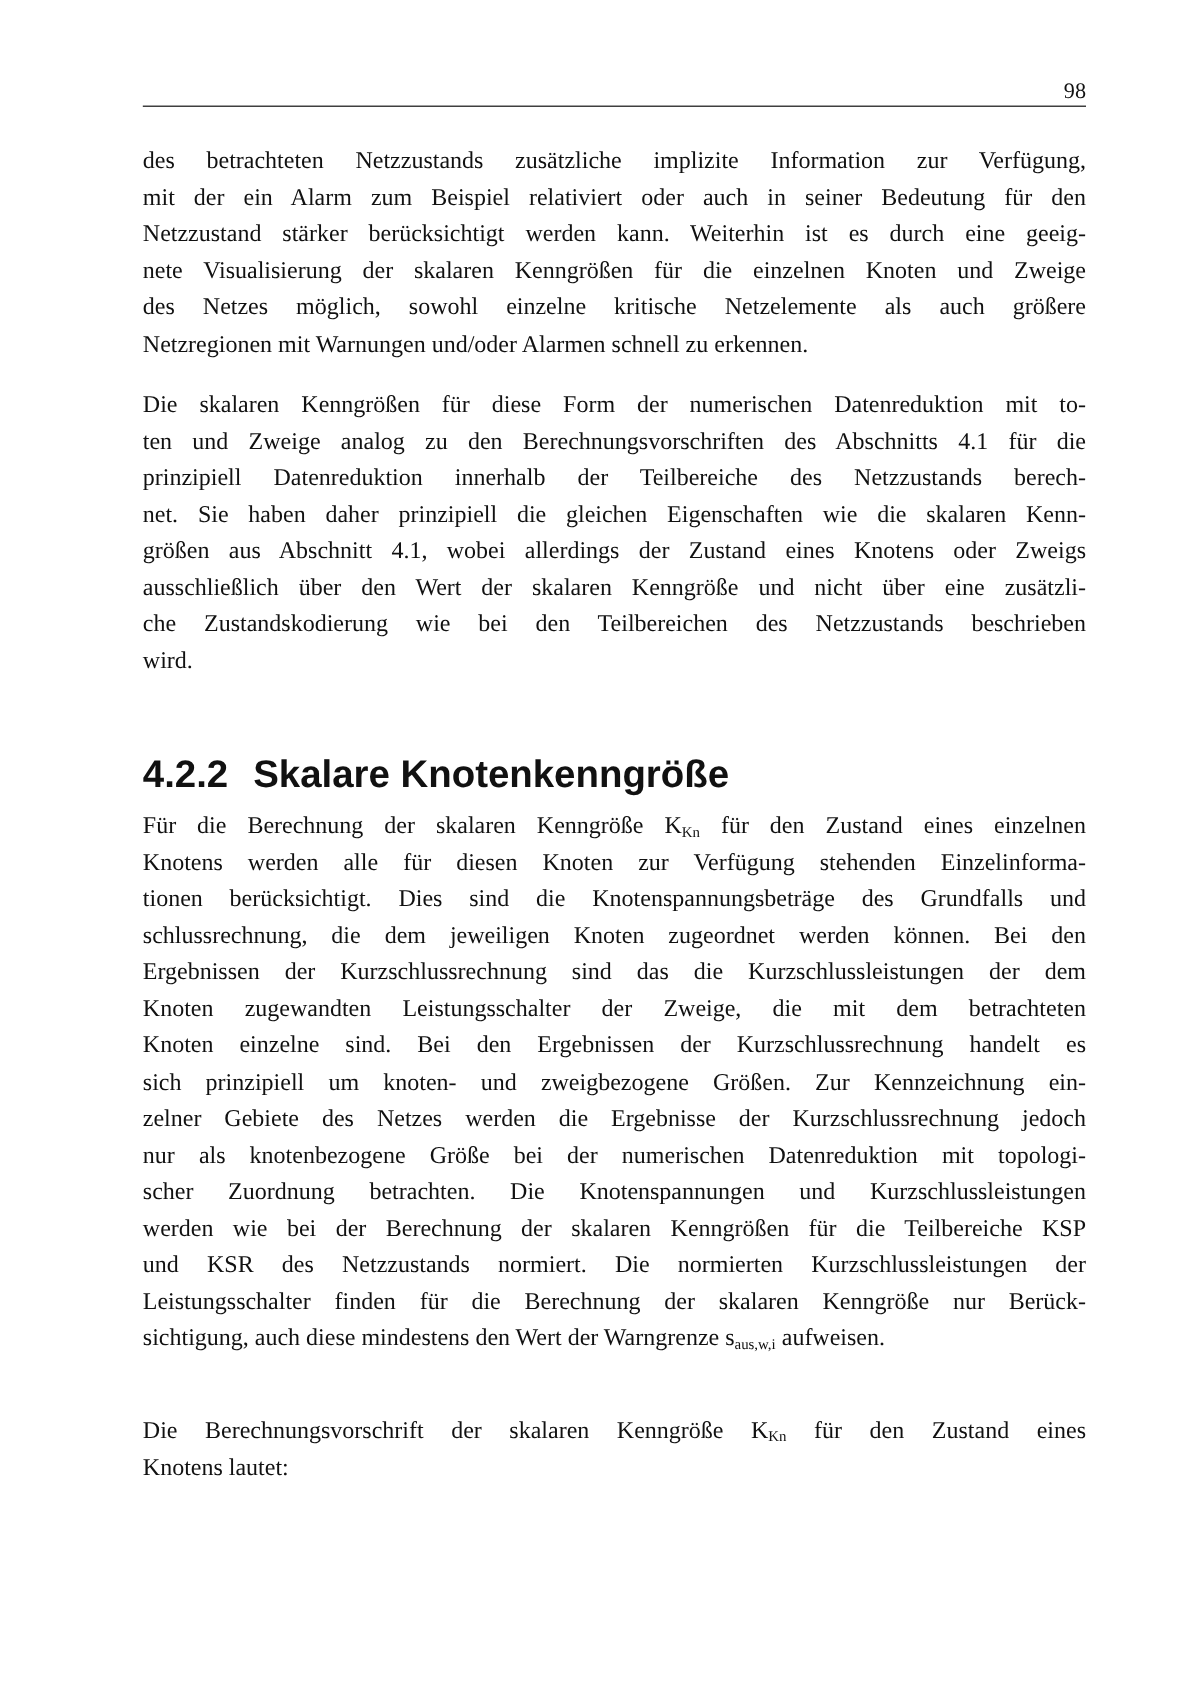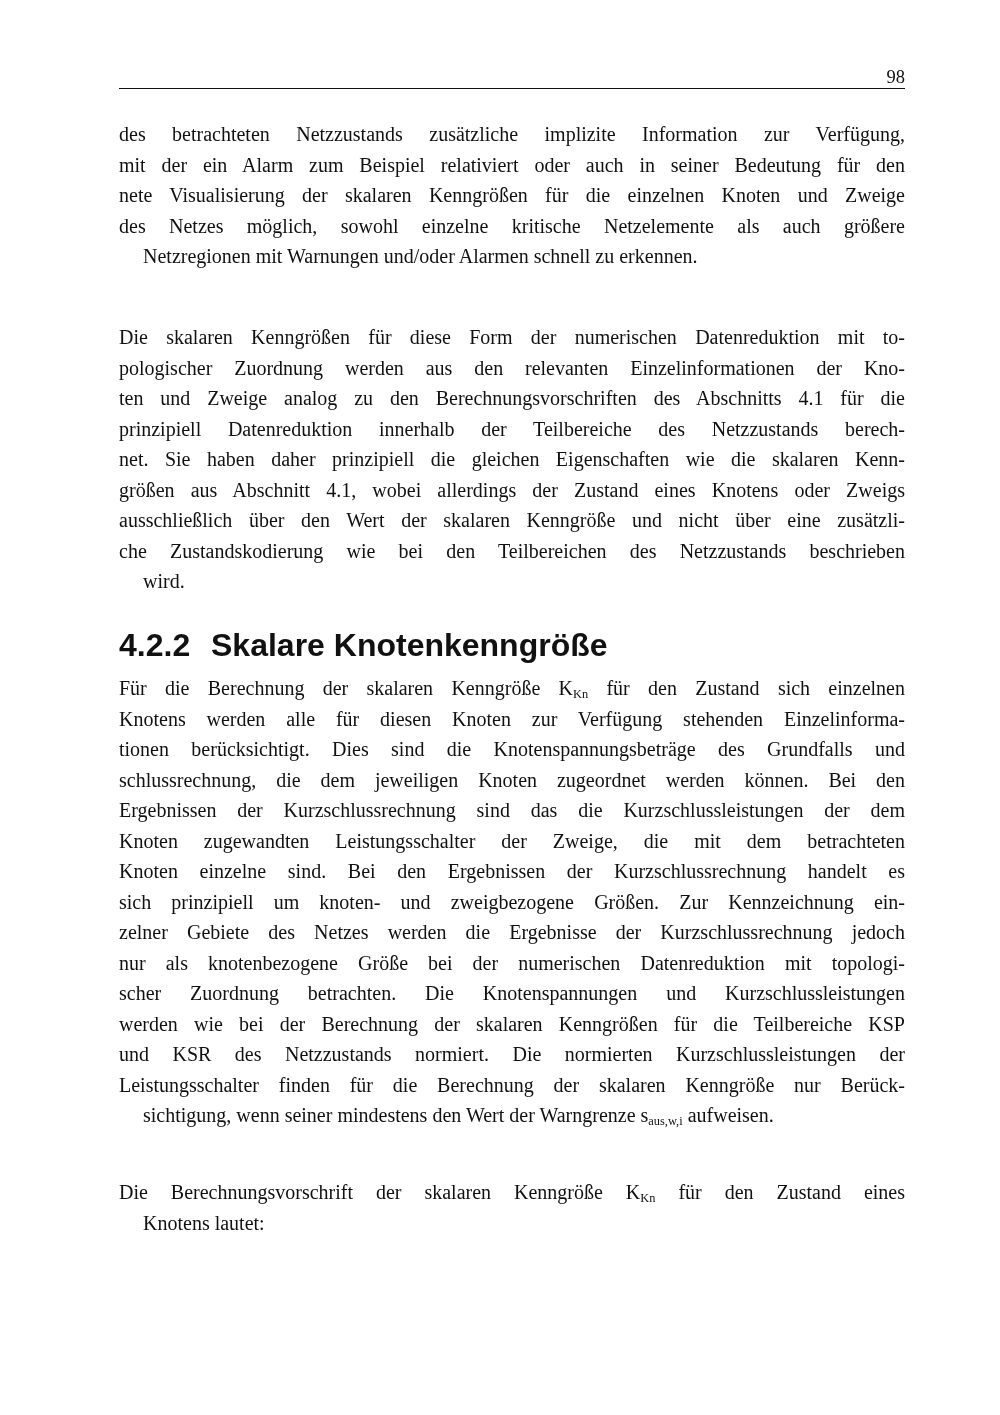--- a/index.html
+++ b/index.html
@@ -5,71 +5,71 @@
   html, body { margin: 0; padding: 0; background: #ffffff; }
   body { width: 1000px; height: 1415px; position: relative; overflow: hidden;
          font-family: "Liberation Serif", "DejaVu Serif", serif; color: #111111; }
   .header { position: absolute; left: 119px; top: 66px; width: 786px; height: 22px;
             border-bottom: 1.5px solid #111; font-size: 18.5px; line-height: 22px; }
   .header .title { position: absolute; left: 0; top: 0; }
   .header .page { position: absolute; right: 0; top: 0; }
   .para { position: absolute; left: 119px; width: 786px; font-size: 20px; }
   .line { display: block; height: 30.5px; line-height: 30.5px; white-space: nowrap;
           text-align: justify; text-align-last: justify; }
-  .line.last { text-align-last: left; margin-left: 24px; }
+  .line.last { text-align-last: left; }
   .heading { position: absolute; left: 119px; top: 628px; font-family: "Liberation Sans", "DejaVu Sans", sans-serif;
              font-weight: bold; font-size: 32px; line-height: 34px; }
   .heading .num { display: inline-block; width: 92px; }
   sub { font-size: 0.62em; vertical-align: -0.25em; line-height: 0; }
 </style>
 </head>
 <body>
 
 <div class="header">
   <span class="page">98</span>
 </div>
 
 <div class="para" style="top:119px">
   <span class="line">des betrachteten Netzzustands zusätzliche implizite Information zur Verfügung,</span>
   <span class="line">mit der ein Alarm zum Beispiel relativiert oder auch in seiner Bedeutung für den</span>
+  <span class="line">Netzzustand stärker berücksichtigt werden kann. Weiterhin ist es durch eine geeig-</span>
   <span class="line">nete Visualisierung der skalaren Kenngrößen für die einzelnen Knoten und Zweige</span>
   <span class="line">des Netzes möglich, sowohl einzelne kritische Netzelemente als auch größere</span>
   <span class="line last">Netzregionen mit Warnungen und/oder Alarmen schnell zu erkennen.</span>
 </div>
 
 <div class="para" style="top:322px">
   <span class="line">Die skalaren Kenngrößen für diese Form der numerischen Datenreduktion mit to-</span>
-  <span class="line">pologischer Zuordnung werden aus den relevanten Einzelinformationen der Kno-</span>
   <span class="line">ten und Zweige analog zu den Berechnungsvorschriften des Abschnitts 4.1 für die</span>
   <span class="line">prinzipiell Datenreduktion innerhalb der Teilbereiche des Netzzustands berech-</span>
   <span class="line">net. Sie haben daher prinzipiell die gleichen Eigenschaften wie die skalaren Kenn-</span>
   <span class="line">größen aus Abschnitt 4.1, wobei allerdings der Zustand eines Knotens oder Zweigs</span>
   <span class="line">ausschließlich über den Wert der skalaren Kenngröße und nicht über eine zusätzli-</span>
   <span class="line">che Zustandskodierung wie bei den Teilbereichen des Netzzustands beschrieben</span>
   <span class="line last">wird.</span>
 </div>
 
 <div class="heading">
   <span class="num">4.2.2</span><span>Skalare Knotenkenngröße</span>
 </div>
 
 <div class="para" style="top:673px">
-  <span class="line"><span>Für die Berechnung der skalaren Kenngröße K</span><sub>Kn</sub><span> für den Zustand sich einzelnen</span></span>
+  <span class="line"><span>Für die Berechnung der skalaren Kenngröße K</span><sub>Kn</sub><span> für den Zustand eines einzelnen</span></span>
   <span class="line">Knotens werden alle für diesen Knoten zur Verfügung stehenden Einzelinforma-</span>
   <span class="line">tionen berücksichtigt. Dies sind die Knotenspannungsbeträge des Grundfalls und</span>
   <span class="line">schlussrechnung, die dem jeweiligen Knoten zugeordnet werden können. Bei den</span>
   <span class="line">Ergebnissen der Kurzschlussrechnung sind das die Kurzschlussleistungen der dem</span>
   <span class="line">Knoten zugewandten Leistungsschalter der Zweige, die mit dem betrachteten</span>
   <span class="line">Knoten einzelne sind. Bei den Ergebnissen der Kurzschlussrechnung handelt es</span>
   <span class="line">sich prinzipiell um knoten- und zweigbezogene Größen. Zur Kennzeichnung ein-</span>
   <span class="line">zelner Gebiete des Netzes werden die Ergebnisse der Kurzschlussrechnung jedoch</span>
   <span class="line">nur als knotenbezogene Größe bei der numerischen Datenreduktion mit topologi-</span>
   <span class="line">scher Zuordnung betrachten. Die Knotenspannungen und Kurzschlussleistungen</span>
   <span class="line">werden wie bei der Berechnung der skalaren Kenngrößen für die Teilbereiche KSP</span>
   <span class="line">und KSR des Netzzustands normiert. Die normierten Kurzschlussleistungen der</span>
   <span class="line">Leistungsschalter finden für die Berechnung der skalaren Kenngröße nur Berück-</span>
-  <span class="line last"><span>sichtigung, wenn seiner mindestens den Wert der Warngrenze s</span><sub>aus,w,i</sub><span> aufweisen.</span></span>
+  <span class="line last"><span>sichtigung, auch diese mindestens den Wert der Warngrenze s</span><sub>aus,w,i</sub><span> aufweisen.</span></span>
 </div>
 
 <div class="para" style="top:1177px">
   <span class="line"><span>Die Berechnungsvorschrift der skalaren Kenngröße K</span><sub>Kn</sub><span> für den Zustand eines</span></span>
   <span class="line last">Knotens lautet:</span>
 </div>
 
 </body></html>

